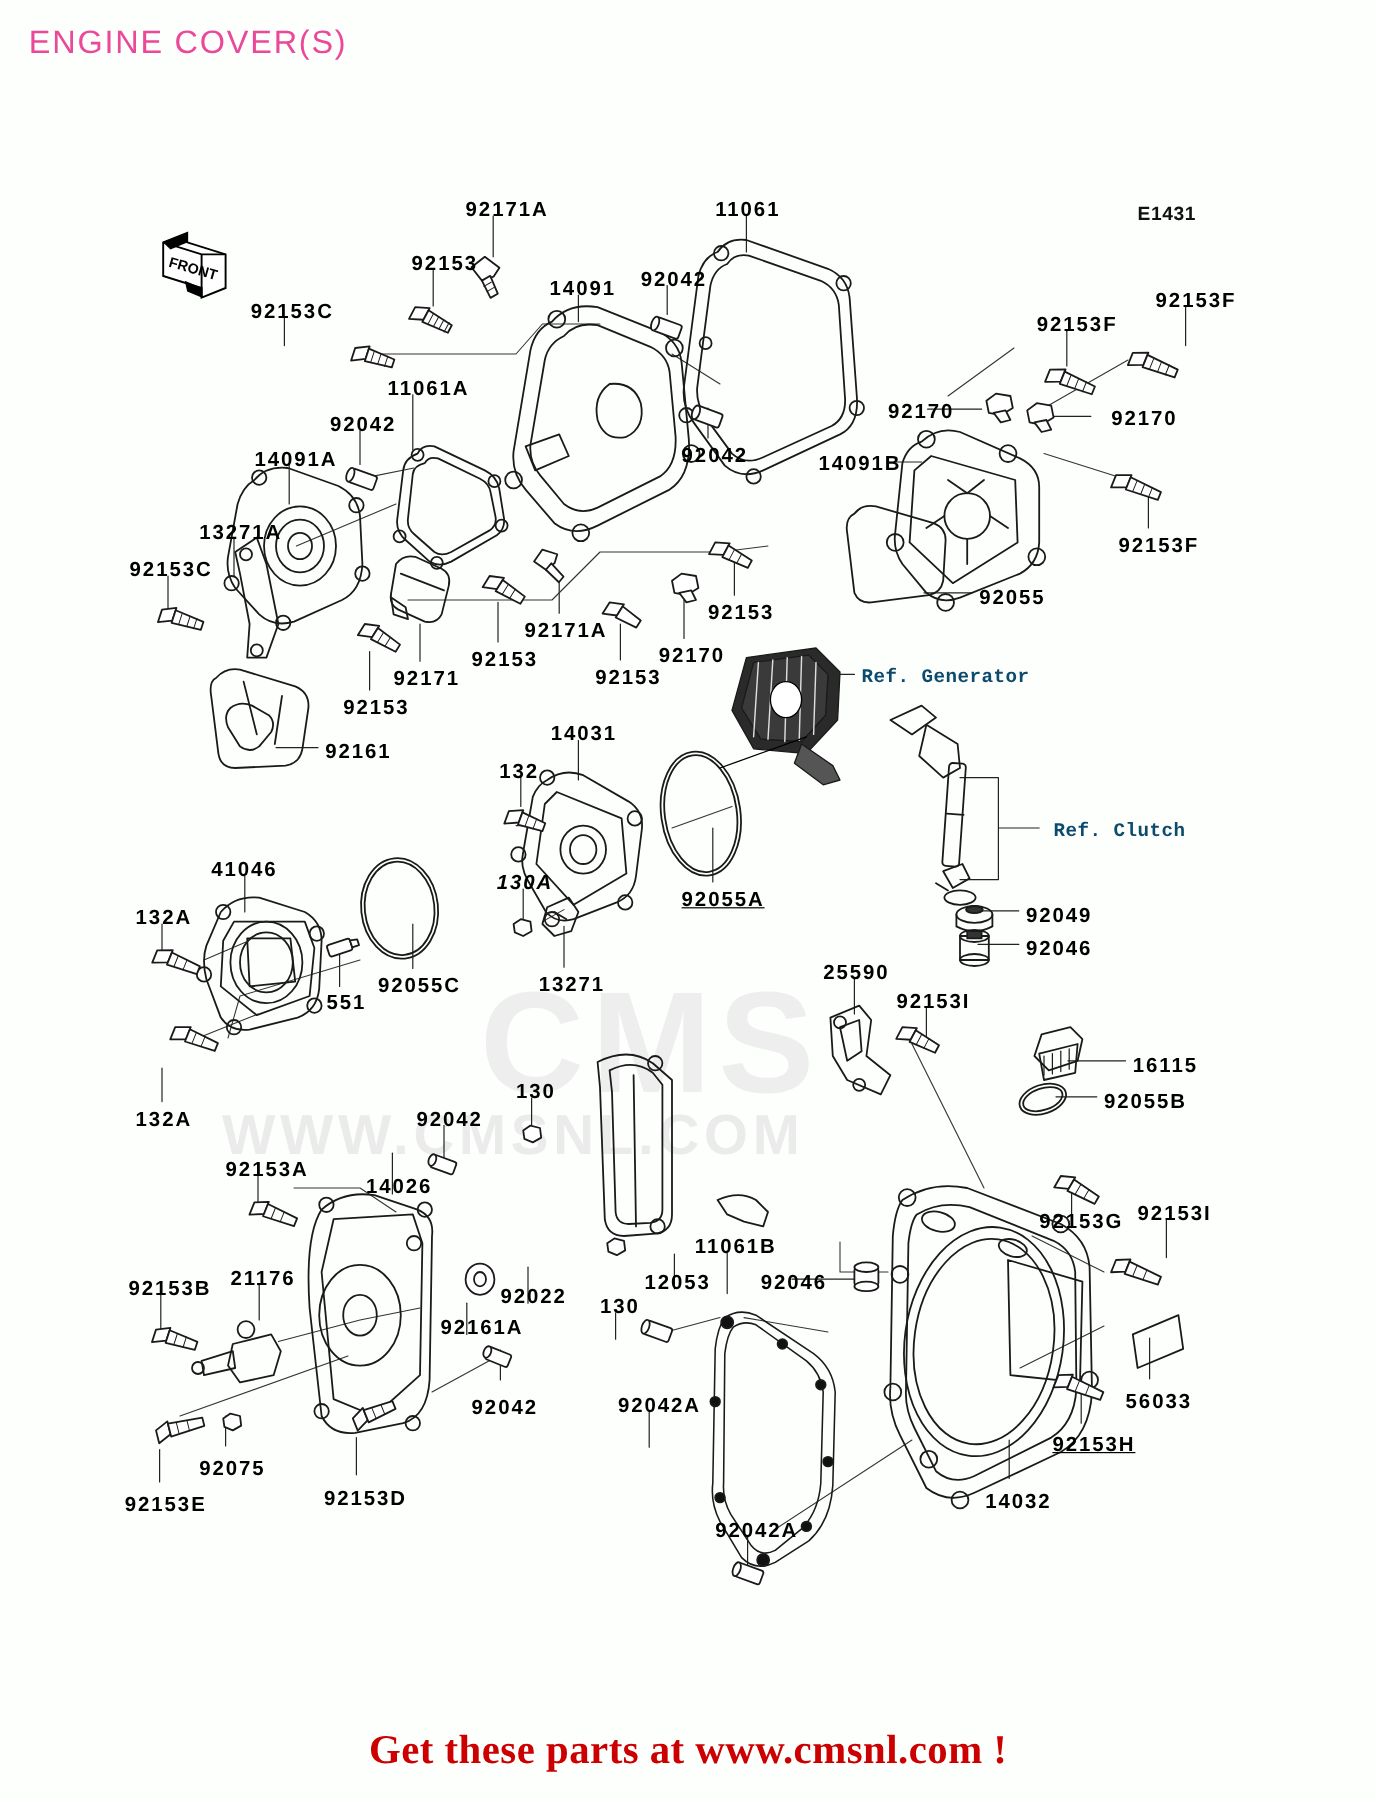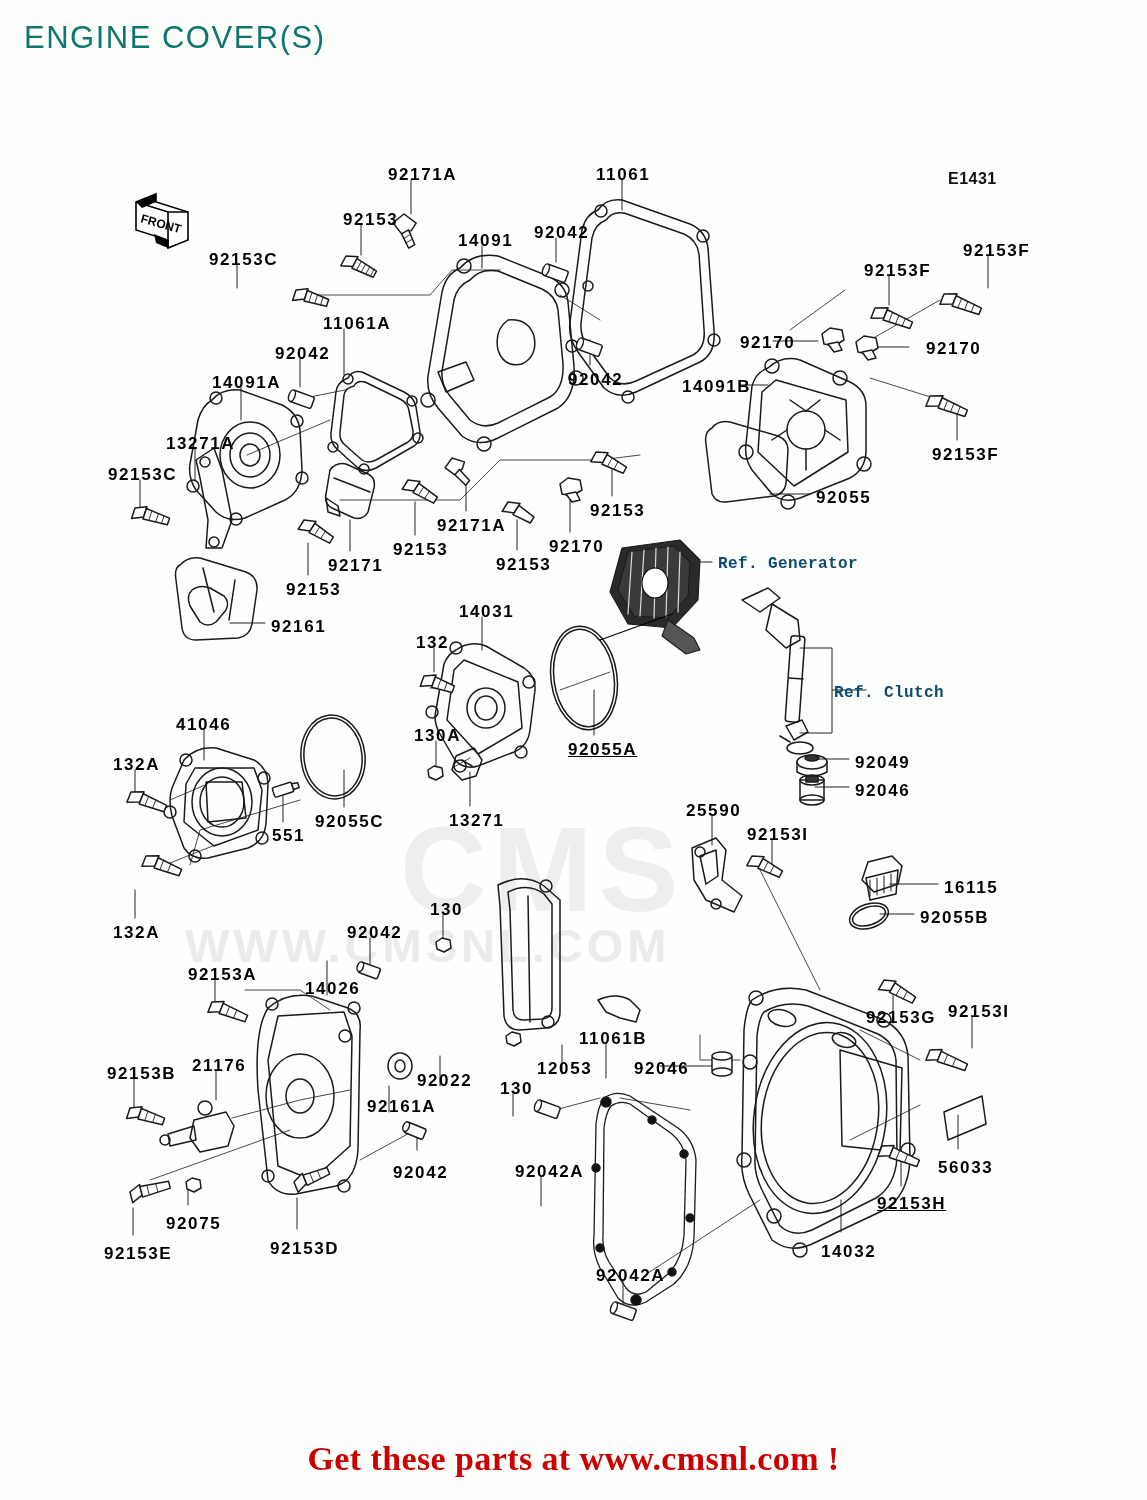--- a/index.html
+++ b/index.html
@@ -17,23 +17,23 @@
     height: 1500px;
     background: #fdfffc;
     overflow: hidden;
   }
 
   
   #diagram-title {
     position: absolute;
     left: 24px;
     top: 20px;
-    font-size: 31px;
+    font-size: 27px;
     letter-spacing: 1.5px;
-    color: #0f766e;
+    color: #ec4899;
     font-family: "Liberation Sans", sans-serif;
     font-weight: 400;
     white-space: nowrap;
     text-align: center;
   }
 
   
   #figure-code {
     position: absolute;
     left: 948px;
@@ -824,21 +824,21 @@
       <div class="callout" style="left: 437px; top: 517px;">92171A</div>
       <div class="callout" style="left: 393px; top: 541px;">92153</div>
       <div class="callout" style="left: 549px; top: 538px;">92170</div>
       <div class="callout" style="left: 496px; top: 556px;">92153</div>
       <div class="callout" style="left: 328px; top: 557px;">92171</div>
       <div class="callout" style="left: 286px; top: 581px;">92153</div>
       <div class="callout" style="left: 459px; top: 603px;">14031</div>
       <div class="callout" style="left: 271px; top: 618px;">92161</div>
       <div class="callout" style="left: 416px; top: 634px;">132</div>
       <div class="callout" style="left: 568px; top: 741px; text-decoration: underline;">92055A</div>
-      <div class="callout" style="left: 414px; top: 727px;">130A</div>
+      <div class="callout" style="left: 414px; top: 727px; font-style: italic;">130A</div>
       <div class="callout" style="left: 176px; top: 716px;">41046</div>
       <div class="callout" style="left: 855px; top: 754px;">92049</div>
       <div class="callout" style="left: 113px; top: 756px;">132A</div>
       <div class="callout" style="left: 855px; top: 782px;">92046</div>
       <div class="callout" style="left: 272px; top: 827px;">551</div>
       <div class="callout" style="left: 315px; top: 813px;">92055C</div>
       <div class="callout" style="left: 449px; top: 812px;">13271</div>
       <div class="callout" style="left: 686px; top: 802px;">25590</div>
       <div class="callout" style="left: 747px; top: 826px;">92153I</div>
       <div class="callout" style="left: 113px; top: 924px;">132A</div>
@@ -863,17 +863,17 @@
       <div class="callout" style="left: 515px; top: 1163px;">92042A</div>
       <div class="callout" style="left: 877px; top: 1195px; text-decoration: underline;">92153H</div>
       <div class="callout" style="left: 166px; top: 1215px; text-align: center;">92075</div>
       <div class="callout" style="left: 270px; top: 1240px;">92153D</div>
       <div class="callout" style="left: 821px; top: 1243px;">14032</div>
       <div class="callout" style="left: 104px; top: 1245px;">92153E</div>
       <div class="callout" style="left: 596px; top: 1267px;">92042A</div>
     </div>
   <div id="reflabel-layer">
       <div class="ref-label" style="left: 718px; top: 555px;">Ref. Generator</div>
-      <div class="ref-label" style="left: 834px; top: 684px;">Ref. Clutch</div>
+      <div class="ref-label" style="left: 878px; top: 684px;">Ref. Clutch</div>
     </div>
 
   <div id="footer-cta">Get these parts at www.cmsnl.com !</div>
 </div>
 
 </body></html>

